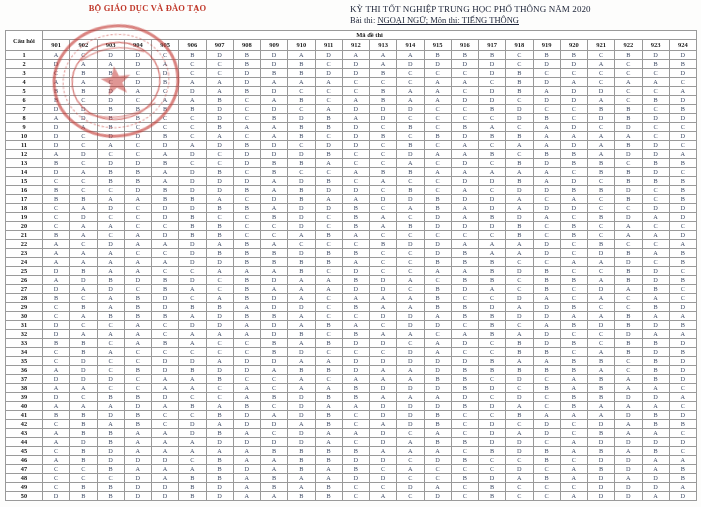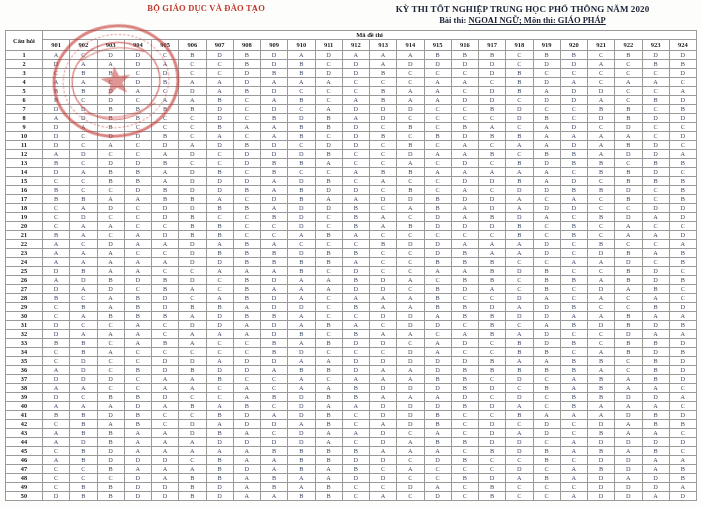--- a/index.html
+++ b/index.html
@@ -1,28 +1,28 @@
 <!DOCTYPE html>
 <html><head>
 <meta charset="utf-8">
 <style>
   html,body{margin:0;padding:0}
   body{
     width:701px;height:507px;position:relative;overflow:hidden;
     background:#fdfdfc;font-family:"Liberation Serif",serif;
   }
   .ministry{
-    position:absolute;left:30px;top:4px;width:235px;text-align:right;
+    position:absolute;left:30px;top:4px;width:235px;text-align:center;
     color:#c0392b;font-weight:bold;line-height:1.15;
   }
   .ministry .l1{font-size:8.5px;letter-spacing:.2px}
   .ministry .l2{font-size:8px}
   .title-block{
-    position:absolute;left:350px;top:4px;width:345px;text-align:center;
-    color:#1b2236;font-weight:bold;line-height:1.25;
+    position:absolute;left:350px;top:4px;width:345px;
+    color:#1b2236;font-weight:normal;line-height:1.25;
   }
   .title-block .t1{font-size:9px;letter-spacing:.1px}
   .title-block .t2{font-size:8.5px}
   .title-block .u{text-decoration:underline}
   table{
     position:absolute;left:5px;top:30px;width:692px;
     border-collapse:collapse;table-layout:fixed;
     border:1.5px solid #4a4a4a;background:#fff;
   }
   th,td{
@@ -44,21 +44,21 @@
 <body>
 
 <div class="ministry">
   <div class="l1">BỘ GIÁO DỤC VÀ ĐÀO TẠO</div>
 </div>
 
 <div class="title-block">
   <div class="t1">KỲ THI TỐT NGHIỆP TRUNG HỌC PHỔ THÔNG NĂM 2020</div>
   <div class="t2">
     <span>Bài thi:</span>
-    <span class="u">NGOẠI NGỮ; Môn thi: GIÁO PHÁP</span>
+    <span class="u">NGOẠI NGỮ; Môn thi: TIẾNG THÔNG</span>
   </div>
 </div>
 
 <table id="answers">
     <thead>
       <tr>
         <th class="qh" rowspan="2" style="width: 36px;">Câu hỏi</th>
         <th class="grp" colspan="24">Mã đề thi</th>
       </tr>
       <tr>

